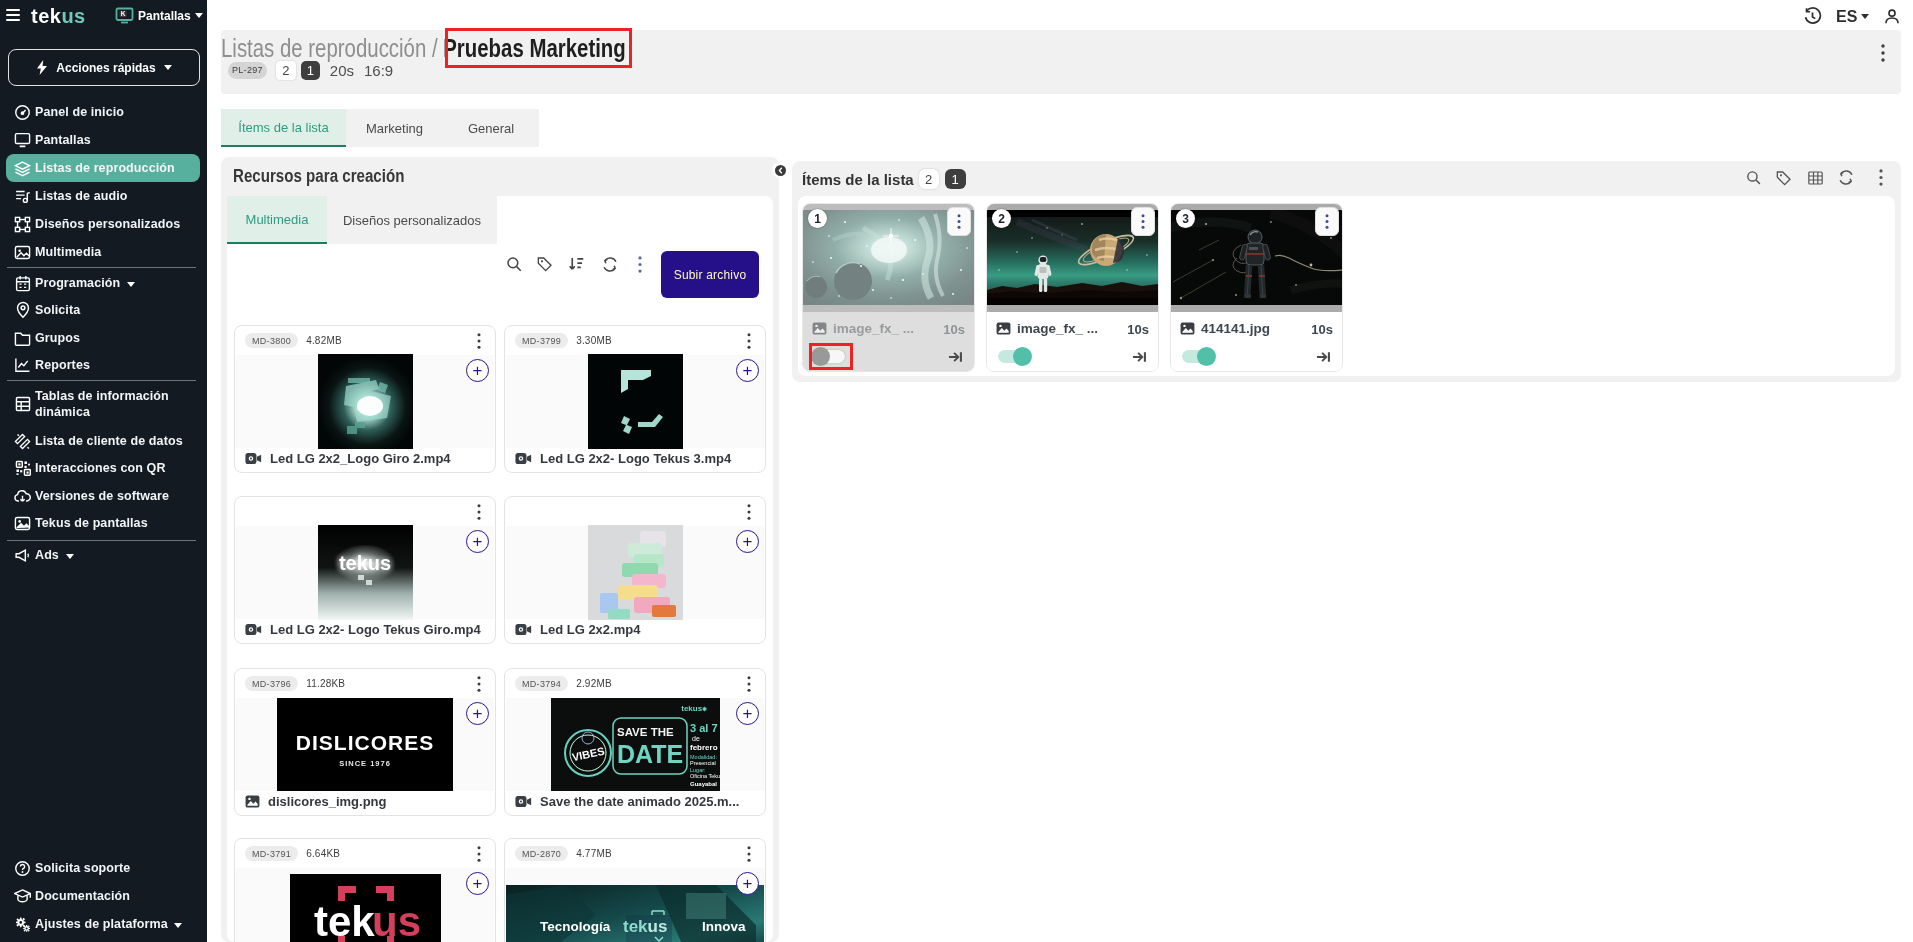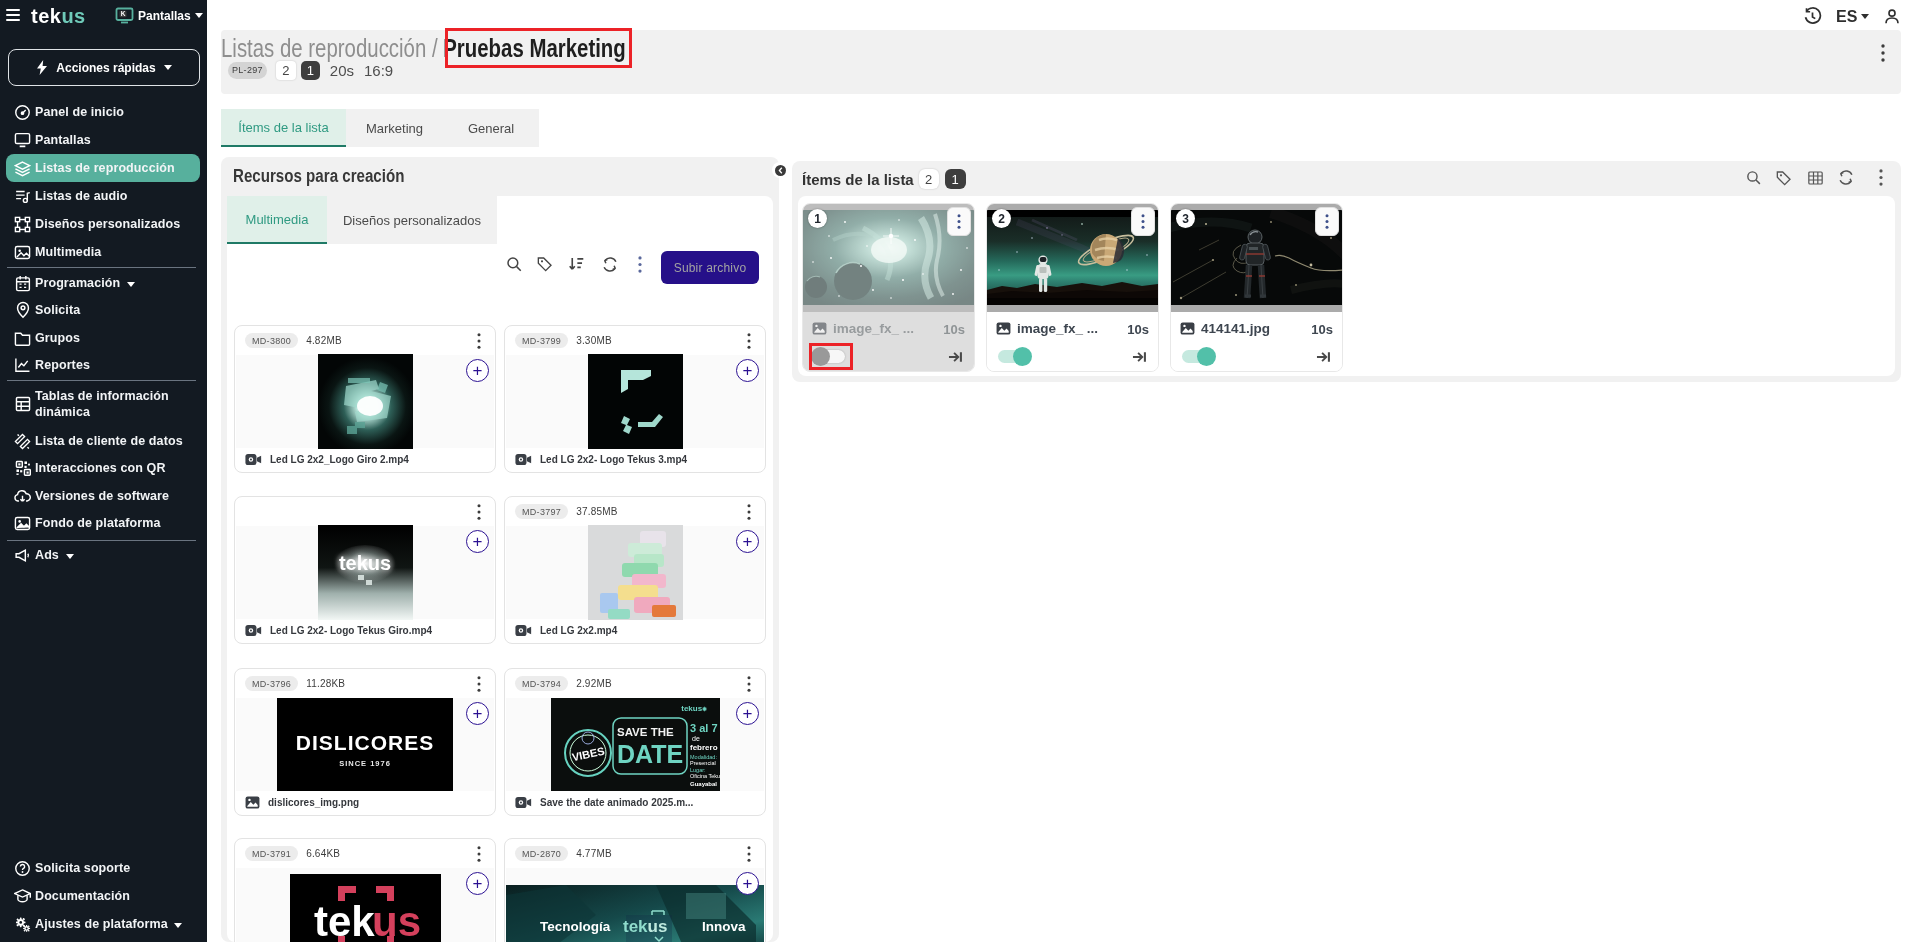--- a/index.html
+++ b/index.html
@@ -54,36 +54,36 @@
   #lpanel { left:14px; top:157px; width:558px; height:785px; }
   #rpanel { left:585px; top:161px; width:1109px; height:221px; }
   .ptitle { position:absolute; left:12px; top:9px; font-size:18px; font-weight:700; color:#383838;
     transform:scaleX(.84); transform-origin:left top; white-space:nowrap; }
   .pwhite { position:absolute; background:#fff; border-radius:8px; }
   #lwhite { left:6px; top:39px; width:546px; height:746px; }
   #rwhite { left:6px; top:35px; width:1097px; height:180px; }
   .itab { height:48px; display:flex; align-items:center; justify-content:center; font-size:13px; color:#4b4b4b; background:#f1f1f1; }
   .itab.on { background:#e0f0e9; color:#2f9a82; border-bottom:2px solid #1f7a66; }
   .tbi { position:absolute; }
-  .upbtn { background:#261089; color:#a3a3a3; font-size:12px; border-radius:6px; width:98px; height:33px;
+  .upbtn { background:#261089; color:#fef9c3; font-size:12px; border-radius:6px; width:98px; height:47px;
     display:flex; align-items:center; justify-content:center; letter-spacing:.2px; }
   
   .mcard { position:absolute; width:262px; height:148px; background:#fff; border:1px solid #e3e3e3;
     border-radius:8px; }
   .mchead { position:absolute; left:0; top:0; right:0; height:29px; display:flex; align-items:center; padding:0 10px; gap:8px; }
   .mcpill { background:#ececec; color:#555; font-size:9px; padding:2.5px 7px; border-radius:8px; letter-spacing:.3px; }
   .mcsize { font-size:10px; color:#3c3c3c; letter-spacing:.2px;text-align:right; }
   .mcdots { position:absolute; right:14px; top:7px; }
   .mcthumb { position:absolute; left:1px; right:1px; top:29px; height:93px; background:#fafafa;
     display:flex; align-items:center; justify-content:center; }
   .plusbtn { position:absolute; right:6px; top:33px; width:23px; height:23px; border-radius:50%;
     border:1.4px solid #2b1192; color:#2b1192; background:#fff; font-size:17px; display:flex;
     align-items:center; justify-content:center; font-weight:400; }
   .mcname { position:absolute; left:10px; bottom:6px; display:flex; align-items:center; gap:8px;
-    font-size:10px; font-weight:700; color:#35383d; white-space:nowrap;text-align:right; }
+    font-size:13px; font-weight:700; color:#35383d; white-space:nowrap;text-align:right; }
   
   .icard { position:absolute; top:42px; width:173px; height:169px; background:#fff; border-radius:8px;
     border:1px solid #e8e8e8; overflow:hidden; }
   .icard .gtop { position:absolute; top:0; left:0; right:0; height:6px; background:#ababab; }
   .icard .img { position:absolute; top:6px; left:0; right:0; height:95px; }
   .icard .gbot { position:absolute; top:101px; left:0; right:0; height:7px; background:#ababab; }
   .icard .ft { position:absolute; top:108px; left:0; right:0; bottom:0; background:#fff; }
   .numb { position:absolute; left:5px; top:5px; width:19px; height:19px; border-radius:50%;
     background:#fff; color:#20262e; font-size:12px; font-weight:700; display:flex; align-items:center;
     justify-content:center; box-shadow:0 0 2px rgba(0,0,0,.4); z-index:3;}
@@ -280,21 +280,21 @@
     <span class="lb" style="">Versiones de software</span>
       </div>
       <div class="nitem" style="top:509px;height:28px;">
     <span class="ic">
           <svg width="17" height="15" viewBox="0 0 24 21" fill="none" stroke="#fff" stroke-width="2">
             <rect x="2" y="2" width="20" height="17" rx="2.5"></rect>
             <path d="M4 17 L10 11 L14 15 L17.5 11.5 L22 16" fill="#fff"></path>
             <circle cx="8" cy="7.5" r="1.8" fill="#fff" stroke="none"></circle>
           </svg>
         </span>
-    <span class="lb" style="">Fondo de plataforma</span>
+    <span class="lb" style="">Tekus de pantallas</span>
       </div>
       <div class="ndiv" style="top:540px"></div>
       <div class="nitem" style="top:541px;height:28px;">
     <span class="ic">
           <svg width="18" height="15" viewBox="0 0 24 21" fill="none" stroke="#fff" stroke-width="2">
             <path d="M3 8 v5 h4 l9 5 V3 L7 8 Z"></path>
             <path d="M19.5 8 a4 4 0 0 1 0 5"></path>
           </svg>
         </span>
     <span class="lb" style="">Ads <span class="caret" style="margin-left:3px;"></span></span>
@@ -535,24 +535,20 @@
             <svg width="17" height="13" viewBox="0 0 20 15">
               <rect x="0.5" y="1" width="13" height="13" rx="3" fill="#3a3f46"></rect>
               <path d="M14 5.5 L19 3 V12 L14 9.5 Z" fill="#3a3f46"></path>
               <circle cx="7" cy="7.5" r="2.6" fill="#fff"></circle>
               <circle cx="7" cy="7.5" r="1.2" fill="#3a3f46"></circle>
             </svg>
             <span>Led LG 2x2- Logo Tekus Giro.mp4</span>
           </div>
   </div>
         <div class="mcard" style="left:283px;top:339px;">
-    <div class="mchead">
-            <span class="mcpill">MD-3797</span>
-            <span class="mcsize">37.85MB</span>
-          </div>
     <div class="mcdots">
             <svg width="4" height="16" viewBox="0 0 4 18" fill="#3b3b3b">
               <circle cx="2" cy="2" r="1.7"></circle>
               <circle cx="2" cy="9" r="1.7"></circle>
               <circle cx="2" cy="16" r="1.7"></circle>
             </svg>
           </div>
     <div class="mcthumb">
             <svg width="95" height="95">
               <rect width="95" height="95" fill="#d9dadb"></rect>

